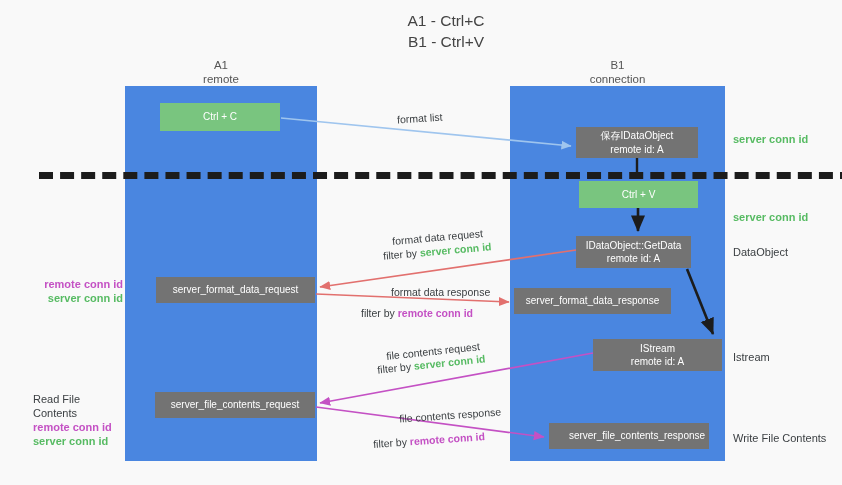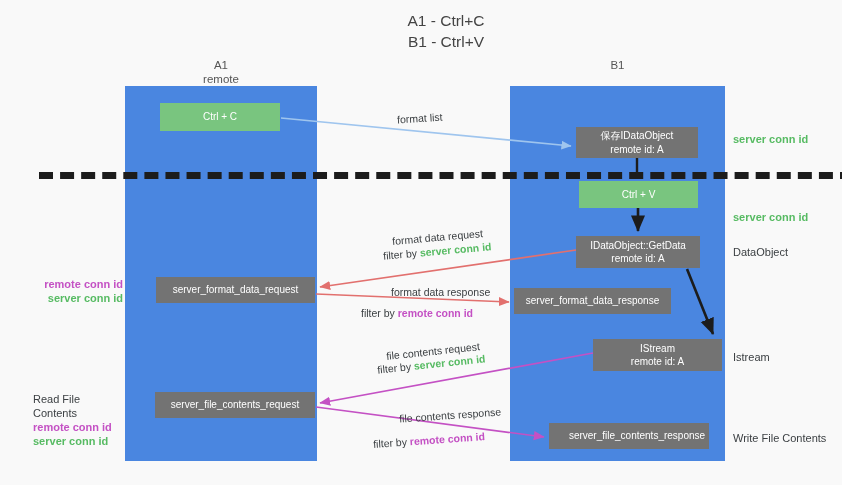--- a/index.html
+++ b/index.html
@@ -45,21 +45,21 @@
     color:#fff;font-size:10px;line-height:13.5px;
     text-align:center;
   }
   .node.green{background:#79c57f;}
   .node.orange{background:#737373;}
   .node .l2{display:block;}
 
   #n-ctrlc{left:135px;top:103px;width:120px;height:28px;}
   #n-save{left:551px;top:127px;width:122px;height:31px;}
   #n-ctrlv{left:554px;top:181px;width:119px;height:27px;}
-  #n-getdata{left:551px;top:236px;width:124px;height:32px;}
+  #n-getdata{left:551px;top:236px;width:115px;height:32px;}
   #n-istream{left:568px;top:339px;width:129px;height:32px;}
   #n-fmt-req{left:131px;top:277px;width:159px;height:26px;}
   #n-fmt-res{left:489px;top:288px;width:157px;height:26px;}
   #n-file-req{left:130px;top:392px;width:160px;height:26px;}
   #n-file-res{left:524px;top:423px;width:160px;height:26px;padding-left:16px;}
 
   
   .side{font-size:11px;line-height:14px;}
   .green-t{color:#57bb63;font-weight:bold;}
   .purple-t{color:#c451c4;font-weight:bold;}
@@ -98,20 +98,21 @@
     <div>A1 - Ctrl+C</div>
     <div>B1 - Ctrl+V</div>
   </div>
 
   <div class="abs lane-head" id="lane-head-a1">
     <div>A1</div>
     <div>remote</div>
   </div>
   <div class="abs lane-head" id="lane-head-b1">
     <div>B1</div>
+    <div>connection</div>
   </div>
 
   <div class="abs lane" id="lane-a1"></div>
   <div class="abs lane" id="lane-b1"></div>
 
   <svg id="wires" viewBox="0 0 842 485" xmlns="http://www.w3.org/2000/svg">
     <defs>
       <marker id="ah-blue" markerWidth="7" markerHeight="7" refX="6" refY="3.1" orient="auto" markerUnits="strokeWidth">
         <path d="M0,0.4 L6.4,3.1 L0,5.8 z" fill="#9fc5ee"></path>
       </marker>

